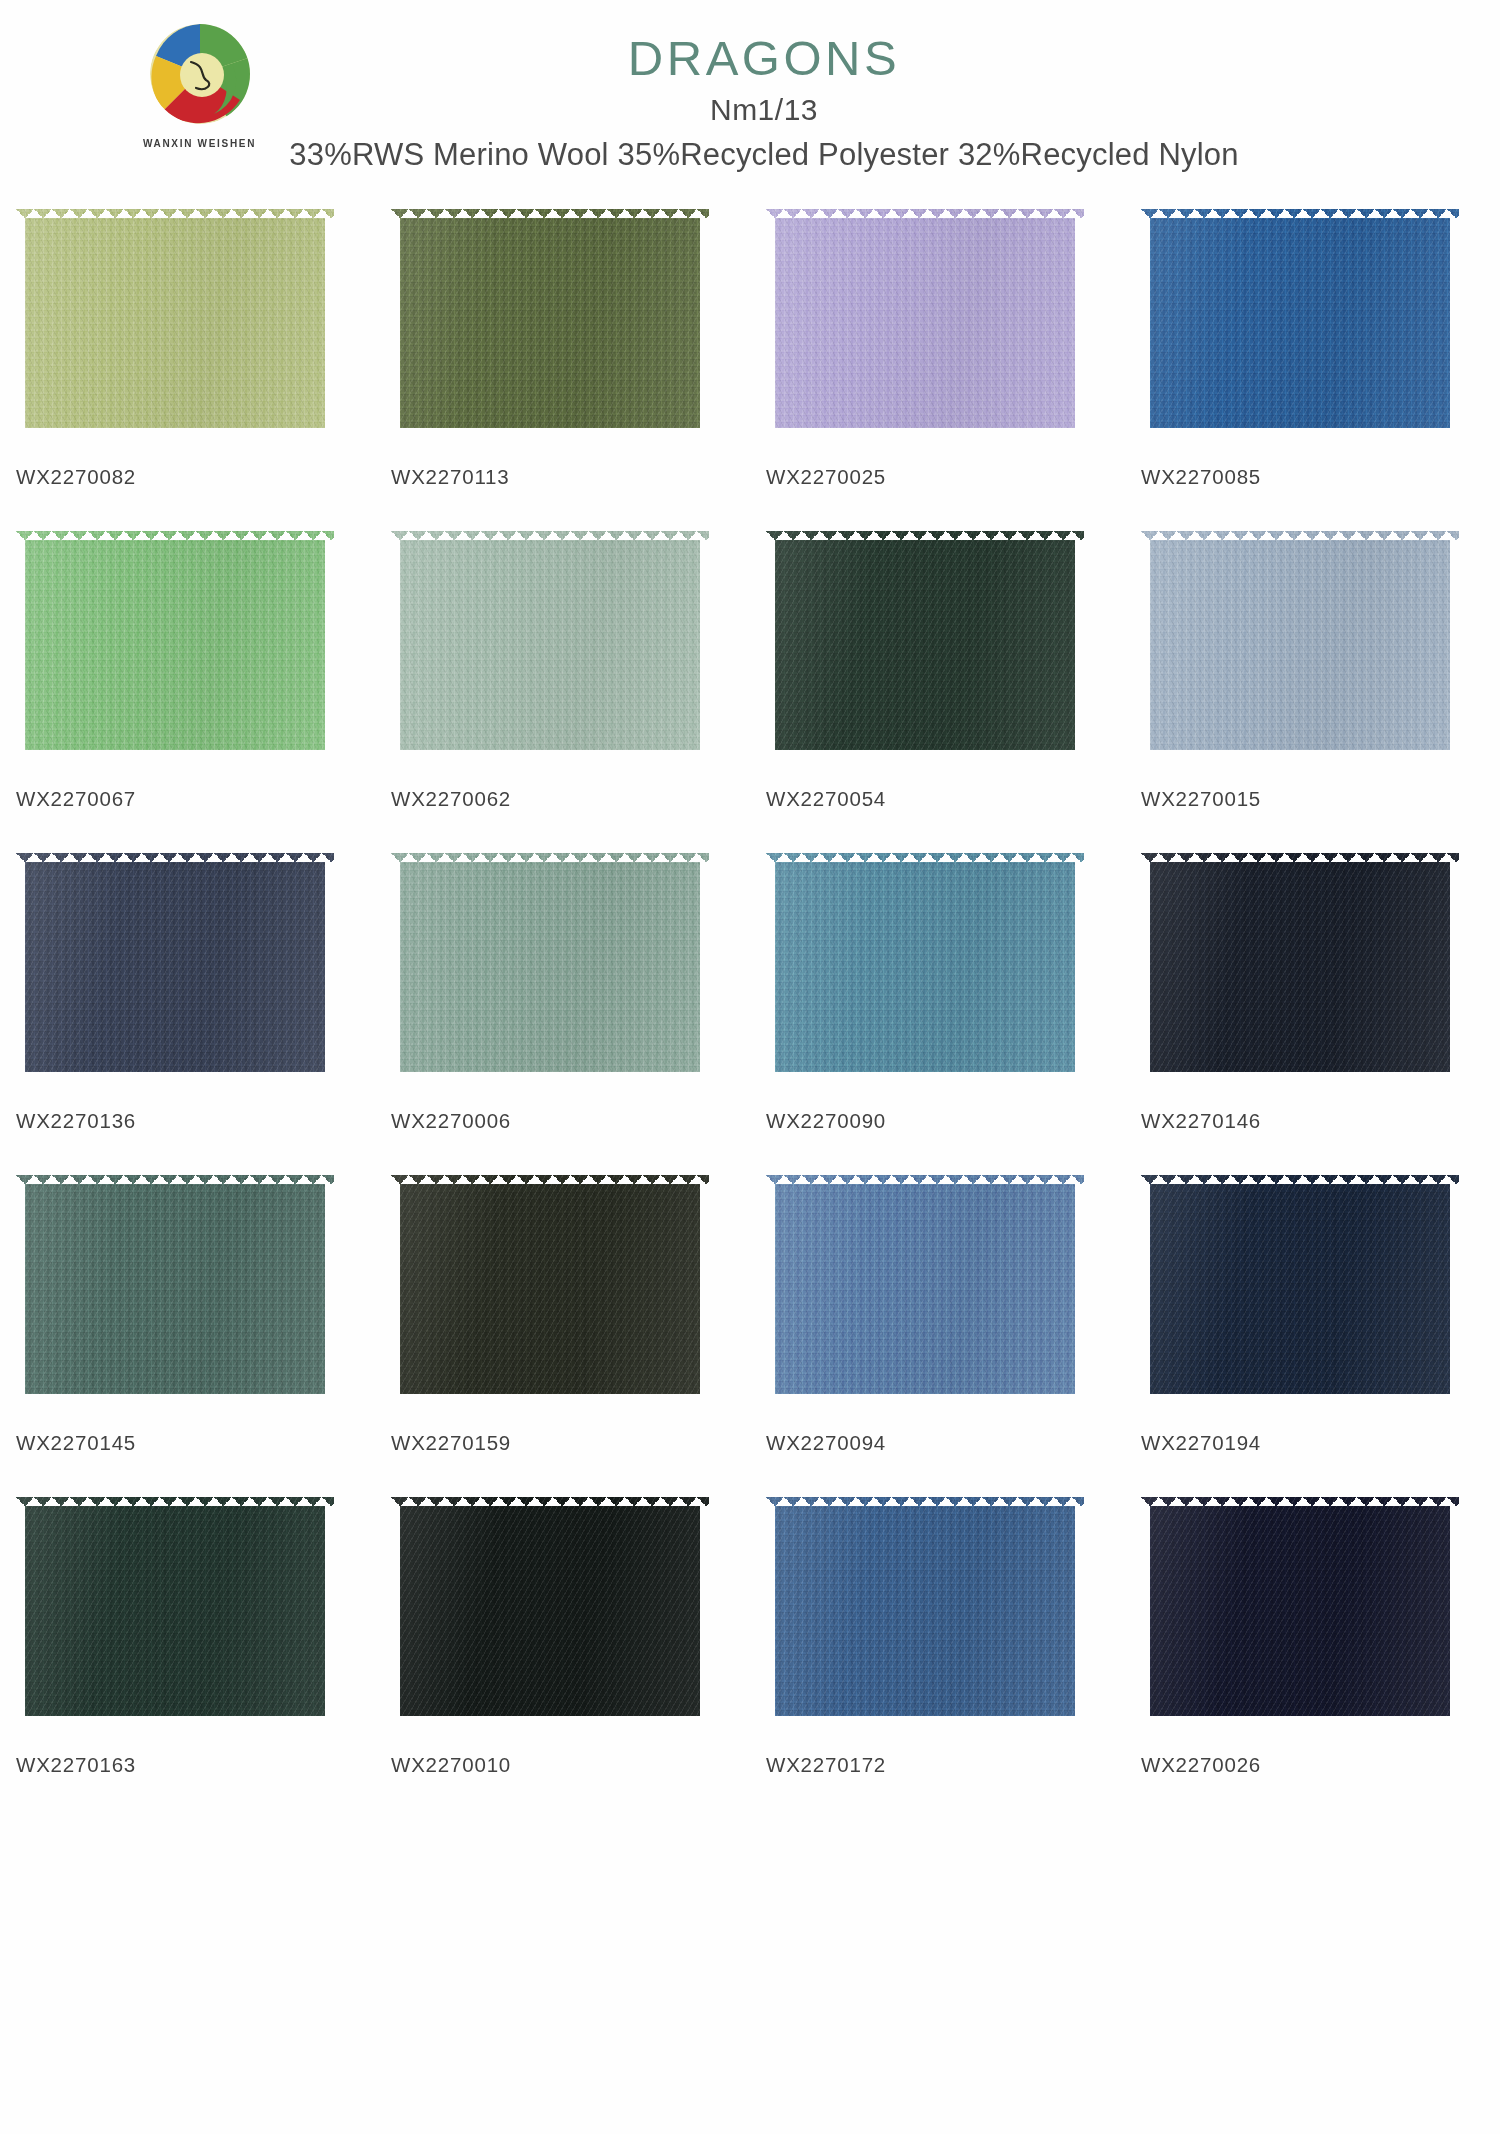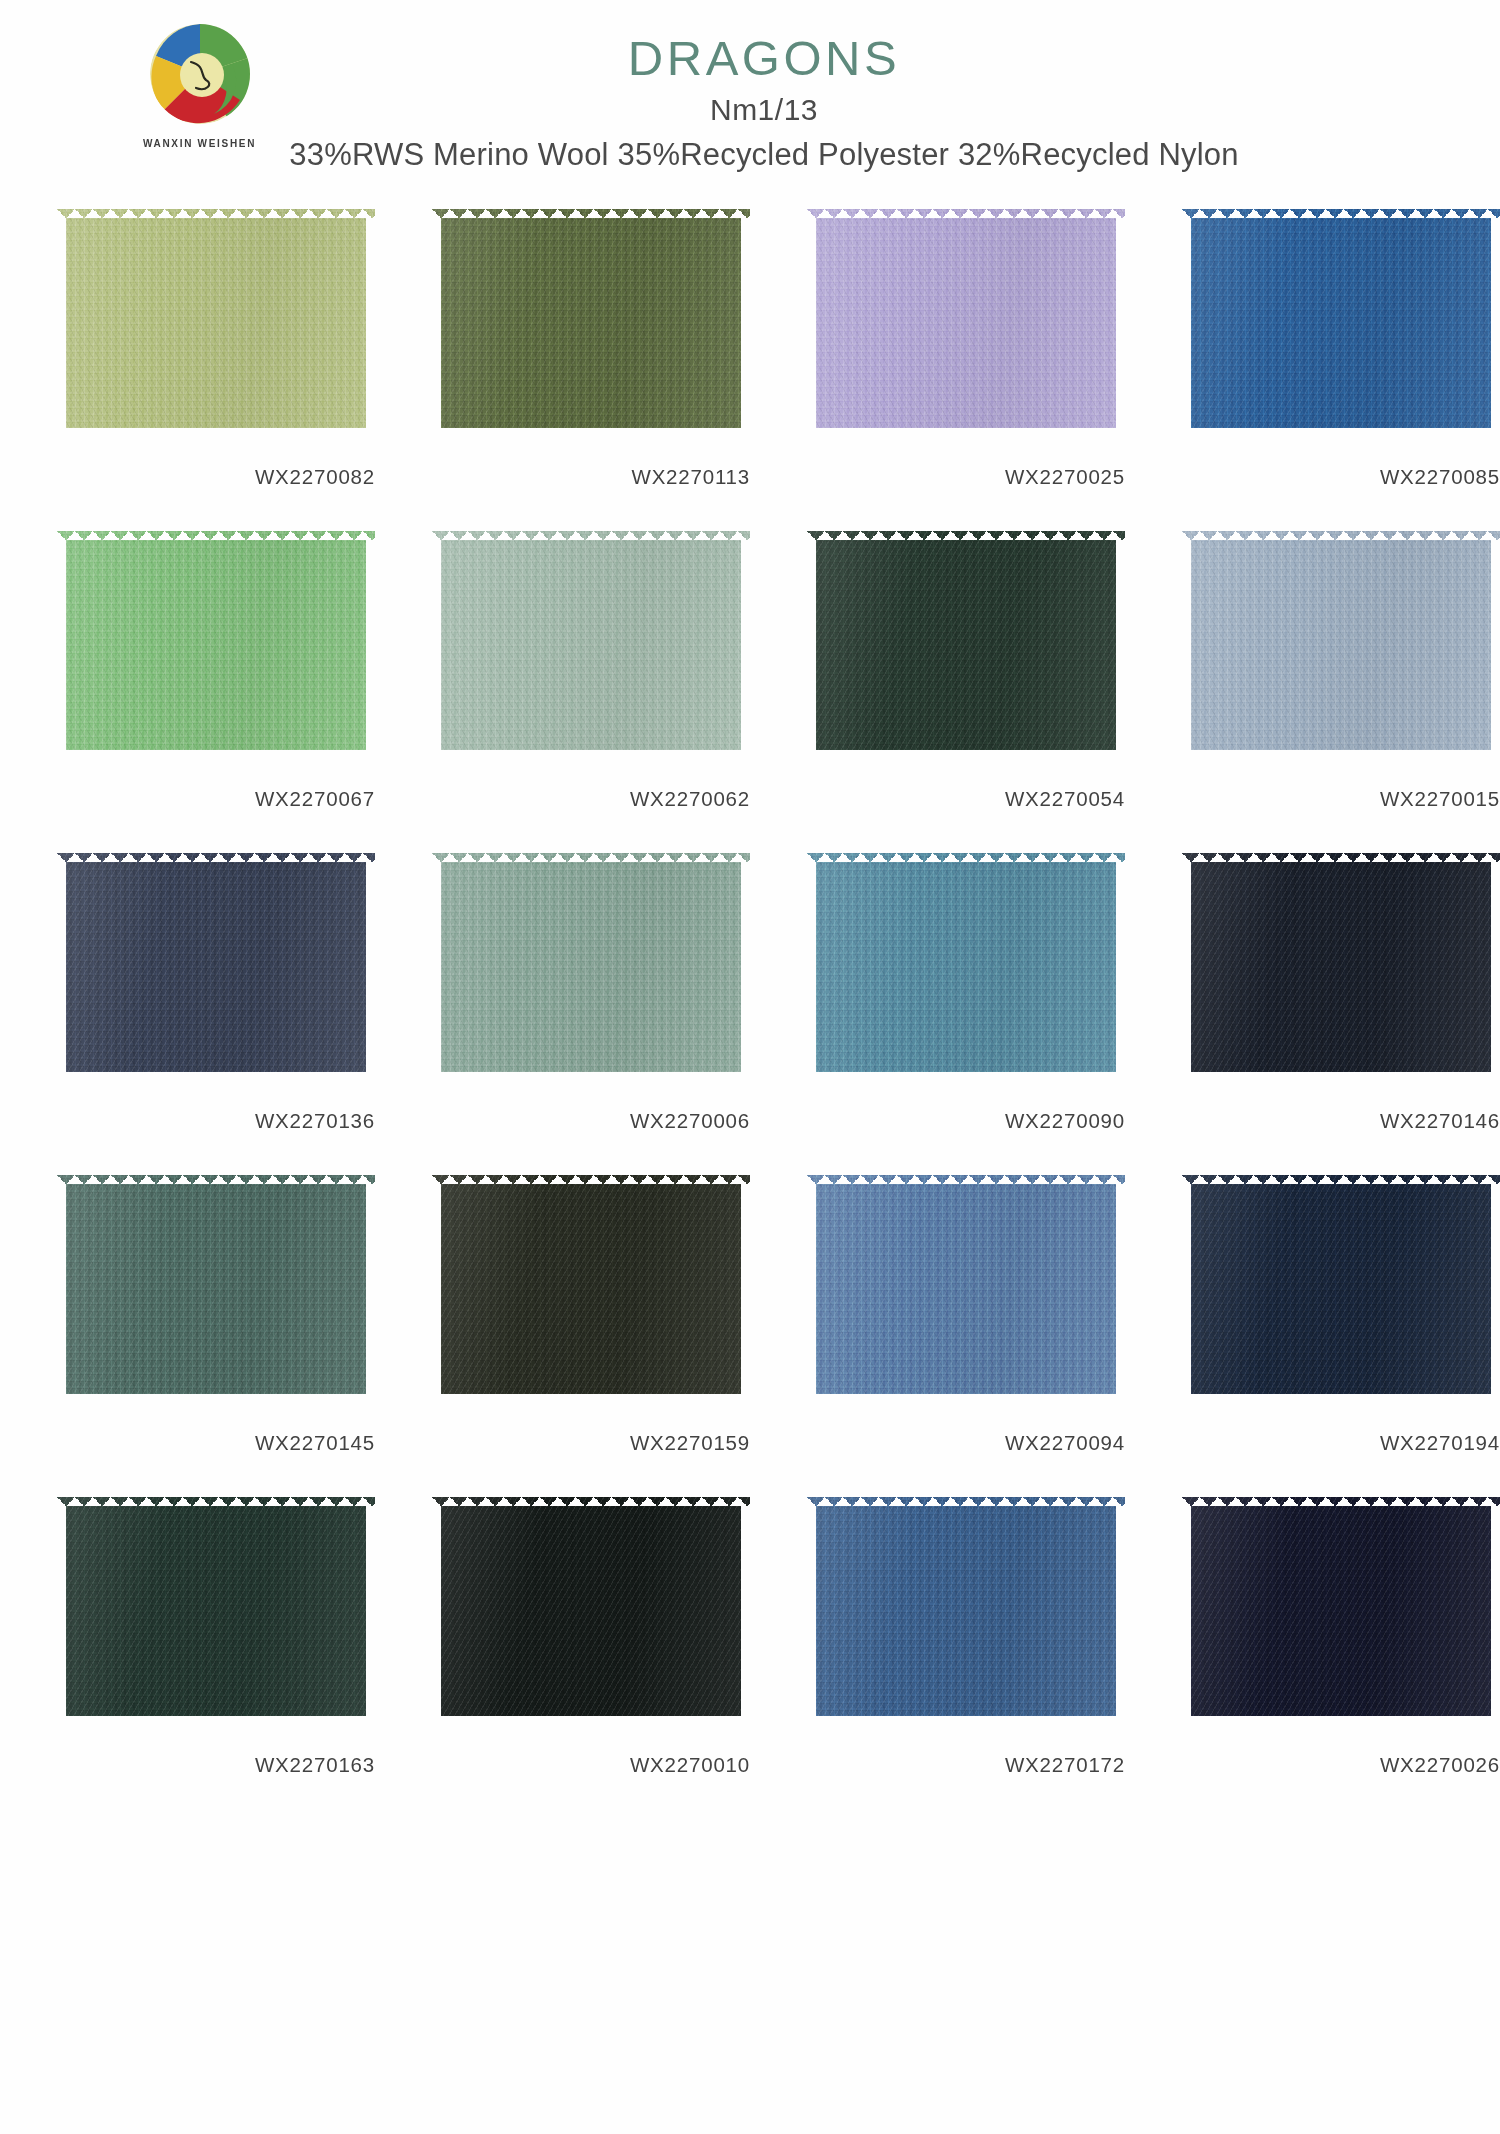--- a/index.html
+++ b/index.html
@@ -84,22 +84,23 @@
     grid-template-columns: repeat(4, 1fr);
     grid-template-rows: repeat(6, 1fr);
     row-gap: 0px;
     column-gap: 0px;
   }
   .cell {
     position: relative;
     height: 322px;
     display: flex;
     flex-direction: column;
-    align-items: flex-end;
+    align-items: flex-start;
     justify-content: flex-start;
+    padding-left: 16px;
   }
   .swatch-holder {
     position: relative;
     width: 318px;
     height: 228px;
     margin-top: 9px;
   }
 
   
   .swatch {

